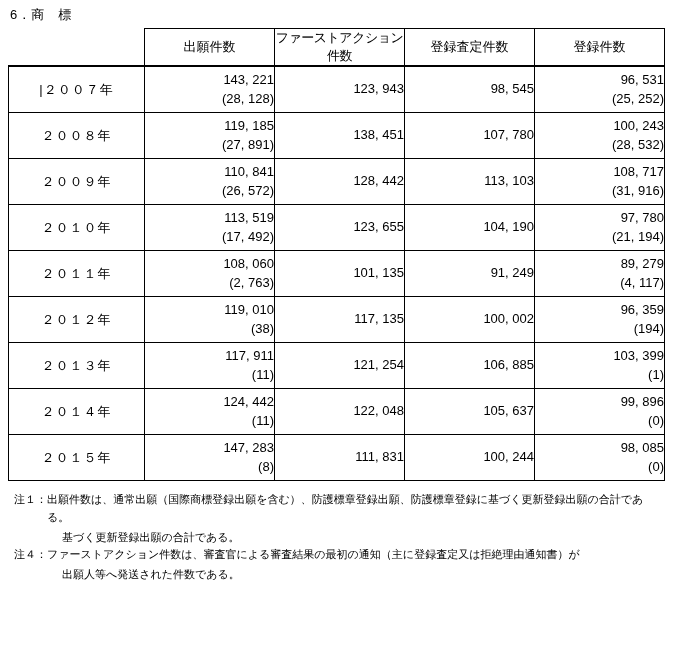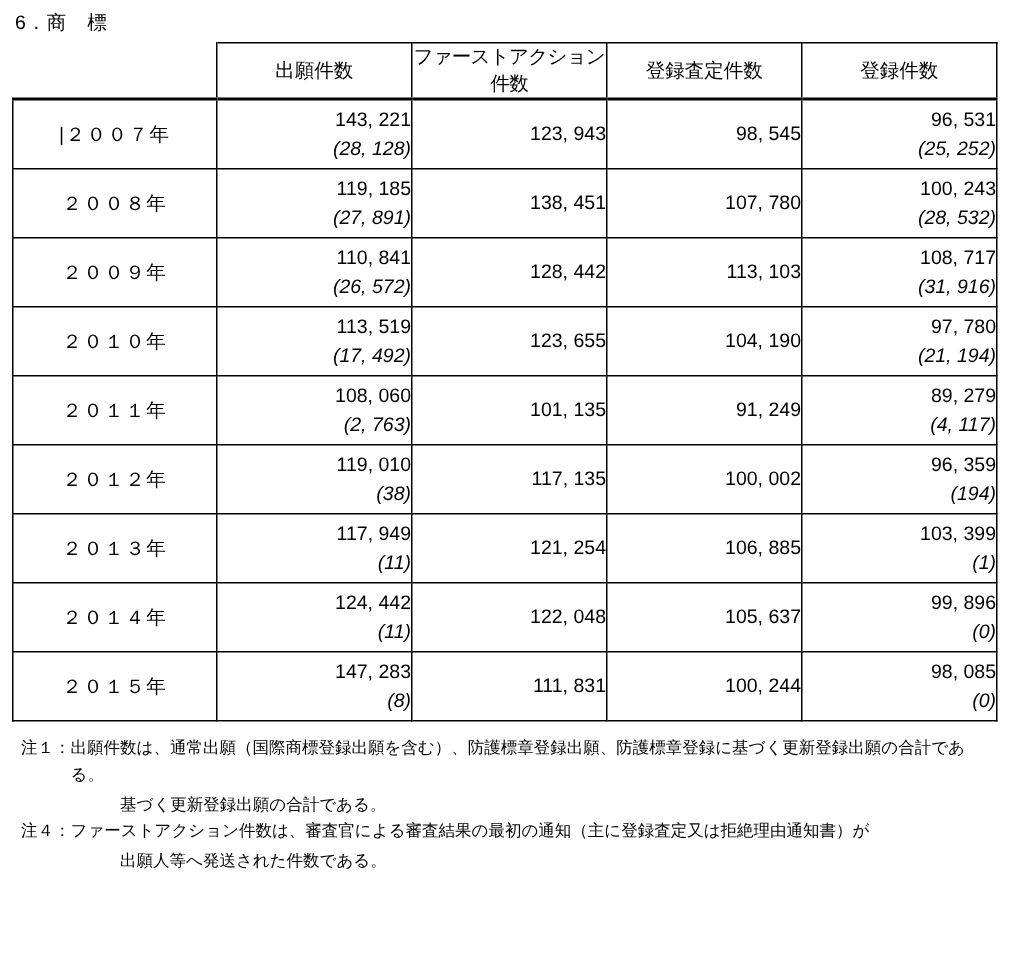--- a/index.html
+++ b/index.html
@@ -69,21 +69,20 @@
   td.num {
     text-align: right;
     padding-right: 10px;
     line-height: 1.45;
   }
   .stack {
     display: block;
   }
   .sub {
     display: block;
-    font-style: italic;
   }
   .single {
     display: block;
   }
   .notes {
     margin: 10px 0 0 6px;
     font-size: 11px;
     line-height: 1.62;
     font-family: "Liberation Sans", "DejaVu Sans", sans-serif;
   }
@@ -93,21 +92,21 @@
     margin-bottom: 2px;
   }
   .note-label {
     white-space: nowrap;
     flex: 0 0 auto;
   }
   .note-body {
     flex: 1 1 auto;
   }
   .note-cont {
-    margin-left: 66px;
+    margin-left: 48px;
   }
   col.c0 { width: 136px; }
   col.c1 { width: 130px; }
   col.c2 { width: 130px; }
   col.c3 { width: 130px; }
   col.c4 { width: 130px; }
 </style>
 </head>
 <body>
 
@@ -231,21 +230,21 @@
           <span class="single">100, 002</span>
         </td>
         <td class="num">
           <span class="stack">96, 359</span>
           <span class="sub">(194)</span>
         </td>
       </tr>
       <tr>
         <td class="yearcell">２０１３年</td>
         <td class="num">
-          <span class="stack">117, 949</span>
+          <span class="stack">117, 911</span>
           <span class="sub">(11)</span>
         </td>
         <td class="num">
           <span class="single">121, 254</span>
         </td>
         <td class="num">
           <span class="single">106, 885</span>
         </td>
         <td class="num">
           <span class="stack">103, 399</span>

